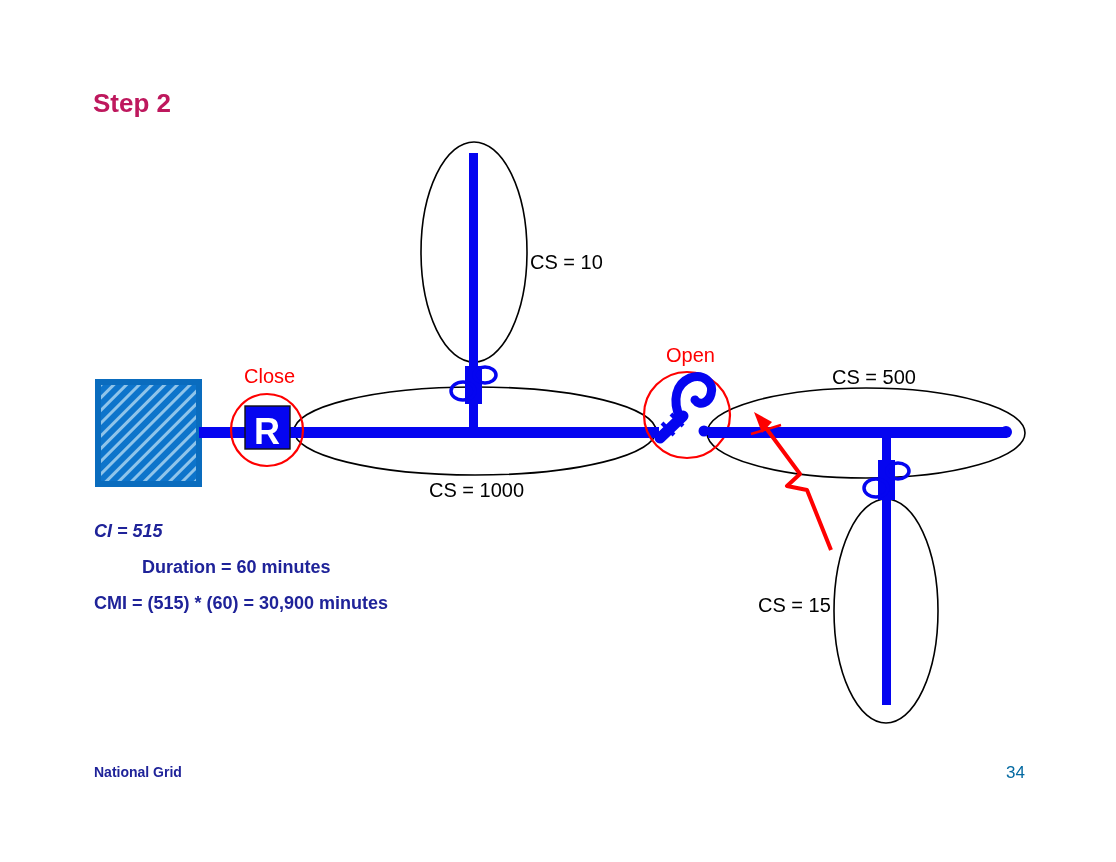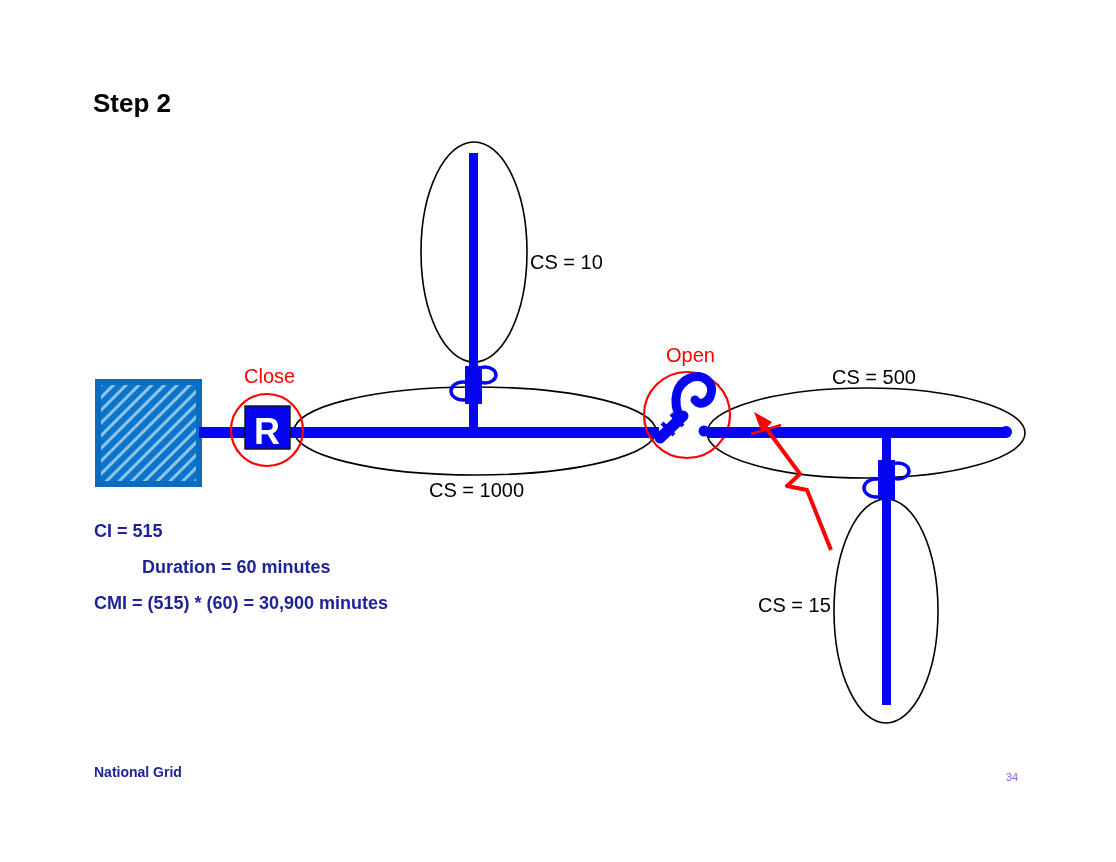--- a/index.html
+++ b/index.html
@@ -12,44 +12,43 @@
     position: relative;
     width: 1116px;
     height: 862px;
     overflow: hidden;
   }
   .abs { position: absolute; }
   .slide-title {
     left: 93px; top: 88px;
     font-size: 26px;
     font-weight: bold;
-    color: #000000;
+    color: #be185d;
     letter-spacing: 0px;
   }
   .calc-line {
     left: 94px;
     font-size: 18px;
     font-weight: bold;
     color: #1f2399;
     white-space: nowrap;
   }
-  .calc-ci { top: 521px; }
+  .calc-ci { top: 521px; font-style: italic; }
   .calc-duration { top: 557px; margin-left: 48px; }
   .calc-cmi { top: 593px; }
   .footer-left {
     left: 94px; top: 764px;
     font-size: 14px;
     font-weight: bold;
     color: #1f2399;
   }
   .footer-page {
     left: 1006px; top: 763px;
-    font-size: 11px;
-    color: #8b5cf6;
-    margin-top: 8px;
+    font-size: 17px;
+    color: #0369a1;
   }
   svg { position: absolute; left: 0; top: 0; }
   svg text { font-family: "Liberation Sans", sans-serif; }
   .cs-label { font-size: 20px; fill: #000000; }
   .red-label { font-size: 20px; fill: #fe0000; }
   .r-letter { font-size: 36px; fill: #ffffff; font-weight: 600; }
   .blue-fill { fill: #0505f0; }
   .blue-stroke { stroke: #0505f0; fill: none; }
   .black-ellipse { fill: none; stroke: #000000; stroke-width: 1.6; }
   .red-circle { fill: none; stroke: #fe0000; stroke-width: 2.2; }

